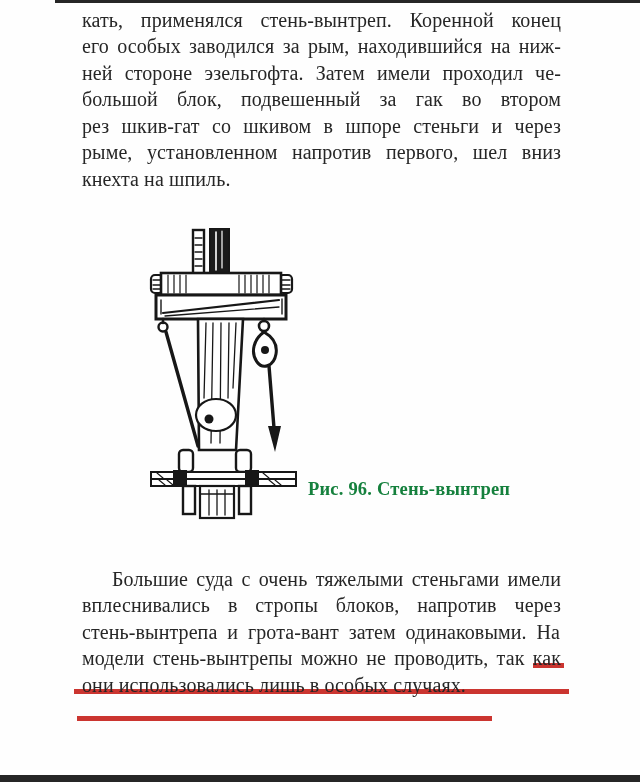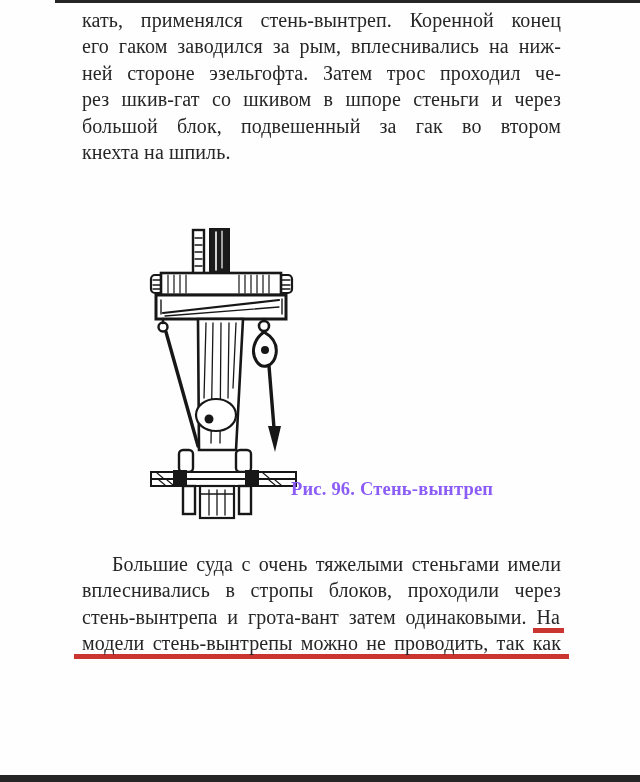--- a/index.html
+++ b/index.html
@@ -15,61 +15,62 @@
   .bar-top {
     position:absolute; top:0; left:55px; width:585px; height:3px;
     background:var(--bar,#2b2b2b);
   }
   .bar-bottom {
     position:absolute; top:775px; left:0; width:640px; height:7px;
     background:var(--bar,#232323);
   }
   .col { position:absolute; left:82px; width:479px; }
   .para-top { top:7px; }
-  .para-bottom { top:551px; }
+  .para-bottom { top:566px; }
   .pline {
     font-size:20px;
     line-height:26.45px;
     height:26.45px;
     text-align:justify;
     text-align-last:justify;
     letter-spacing:0.1px;
   }
   .pline.nojust { text-align:left; text-align-last:left; }
   .pline.indent { text-indent:30px; }
   .redline {
     border-bottom:5px solid var(--red,#cb3530);
-    padding-bottom:0;
+    padding-bottom:20px;
   }
   .redline.ext-small { margin:0 -3px; padding-left:3px; padding-right:4px; }
   .redline.ext-both  { margin:0 -8px; padding-left:8px; padding-right:8px; }
   .redline.ext-right { margin-left:-5px; padding-left:5px; padding-right:26px; }
   .fig {
     position:absolute; left:143px; top:228px; width:172px; height:292px;
   }
   .fig svg { display:block; }
   .fig-caption {
-    position:absolute; left:291px; top:479px;
-    font-weight:bold; font-size:18.5px; color:#8b5cf6;
+    position:absolute; left:308px; top:479px;
+    font-weight:bold; font-size:18.5px; color:#15803d;
     letter-spacing:0.2px; white-space:nowrap;
   }
 </style>
 </head>
 <body>
 
 <div class="page" style="background: rgb(254, 254, 254); color: rgb(38, 38, 38); --red: #cb3530; --bar: #262626;">
 
   <div class="bar-top"></div>
 
   <div class="col para-top">
       <div class="pline"><span>кать, применялся стень-вынтреп. Коренной конец</span></div>
-      <div class="pline"><span>его гаком заводился за рым, вплеснивались на ниж-</span></div>
-      <div class="pline"><span>ней стороне эзельгофта. Затем трос проходил че-</span></div>
+      <div class="pline"><span>его особых заводился за рым, находившийся на ниж-</span></div>
+      <div class="pline"><span>ней стороне эзельгофта. Затем имели проходил че-</span></div>
+      <div class="pline"><span>большой блок, подвешенный за гак во втором</span></div>
       <div class="pline"><span>рез шкив-гат со шкивом в шпоре стеньги и через</span></div>
-      <div class="pline"><span>большой блок, подвешенный за гак во втором</span></div>
+      <div class="pline"><span>рыме, установленном напротив первого, шел вниз</span></div>
       <div class="pline nojust"><span>кнехта на шпиль.</span></div>
     </div>
 
   <div class="fig">
 
     <svg width="172" height="292" viewBox="0 0 172 292" fill="none" stroke="#171717" stroke-linecap="round">
 
       <rect x="50" y="2" width="11" height="45" fill="#ffffff" stroke-width="2.4"></rect>
       <line x1="52" y1="10" x2="59" y2="10" stroke-width="1.4"></line>
       <line x1="52" y1="17" x2="59" y2="17" stroke-width="1.4"></line>
@@ -154,20 +155,21 @@
       <line x1="74" y1="262" x2="74" y2="287" stroke-width="1.3"></line>
       <line x1="82" y1="262" x2="82" y2="287" stroke-width="1.3"></line>
       <line x1="58" y1="266" x2="90" y2="266" stroke-width="1.6"></line>
     </svg>
   </div>
 
   <div class="fig-caption">Рис. 96. Стень-вынтреп</div>
 
   <div class="col para-bottom">
       <div class="pline indent"><span>Большие суда с очень тяжелыми стеньгами имели</span></div>
-      <div class="pline"><span>вплеснивались в стропы блоков, проходили через</span></div>
+      <div class="pline"><span>вплеснивались в стропы блоков, напротив через</span></div>
       <div class="pline"><span>стень-вынтрепа и грота-вант затем одинаковыми. </span><span class="redline ext-small">На</span></div>
       <div class="pline"><span class="redline ext-both">модели стень-вынтрепы можно не проводить, так как</span></div>
+      <div class="pline nojust"><span class="redline ext-right">они использовались лишь в особых случаях.</span></div>
     </div>
 
   <div class="bar-bottom"></div>
 
 </div>
 
 </body></html>

